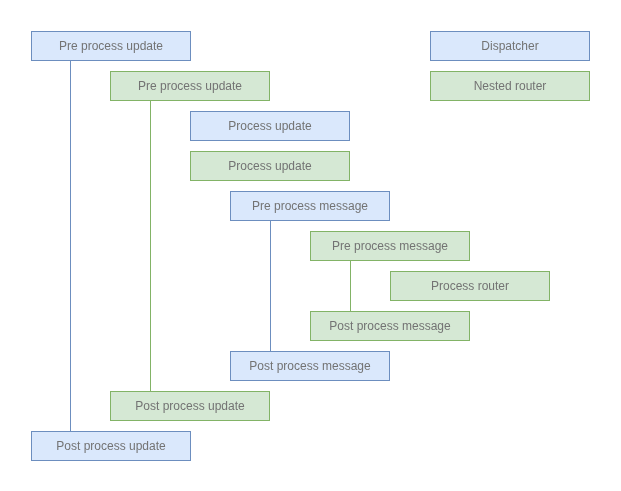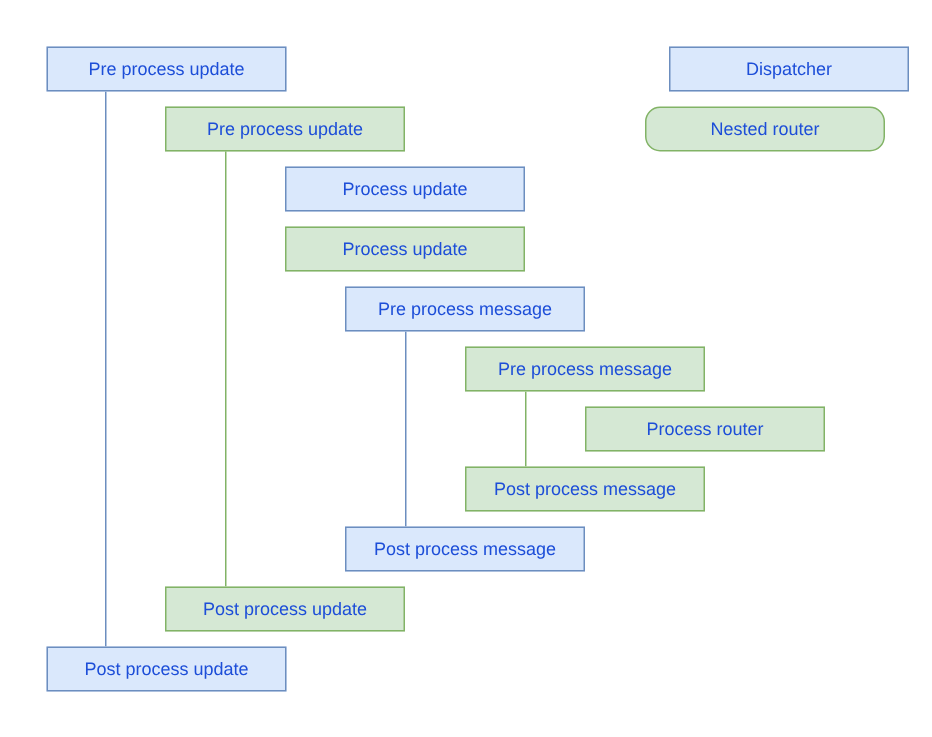--- a/index.html
+++ b/index.html
@@ -17,21 +17,21 @@
   }
   .node {
     position: absolute;
     box-sizing: border-box;
     border: 1px solid #000;
     display: flex;
     align-items: center;
     justify-content: center;
     font-size: 12px;
     line-height: 1;
-    color: #1d4ed8;
+    color: #737373;
     white-space: nowrap;
   }
   .connector {
     position: absolute;
     width: 1px;
   }
 </style>
 </head>
 <body>
 
@@ -69,20 +69,20 @@
   <div class="node" style="left: 230px; top: 351px; width: 160px; height: 30px; background-color: rgb(218, 232, 252); border-color: rgb(108, 142, 191);">
     <span>Post process message</span>
   </div>
   <div class="node" style="left: 110px; top: 391px; width: 160px; height: 30px; background-color: rgb(213, 232, 212); border-color: rgb(130, 179, 102);">
     <span>Post process update</span>
   </div>
   <div class="node" style="left: 31px; top: 431px; width: 160px; height: 30px; background-color: rgb(218, 232, 252); border-color: rgb(108, 142, 191);">
     <span>Post process update</span>
   </div>
 
-  <div class="node" style="left: 446px; top: 31px; width: 160px; height: 30px; background-color: rgb(218, 232, 252); border-color: rgb(108, 142, 191);">
+  <div class="node" style="left: 430px; top: 31px; width: 160px; height: 30px; background-color: rgb(218, 232, 252); border-color: rgb(108, 142, 191);">
     <span>Dispatcher</span>
   </div>
-  <div class="node" style="left: 430px; top: 71px; width: 160px; height: 30px; background-color: rgb(213, 232, 212); border-color: rgb(130, 179, 102); border-radius: 10px;">
+  <div class="node" style="left: 430px; top: 71px; width: 160px; height: 30px; background-color: rgb(213, 232, 212); border-color: rgb(130, 179, 102);">
     <span>Nested router</span>
   </div>
 
 </div>
 
 </body></html>

